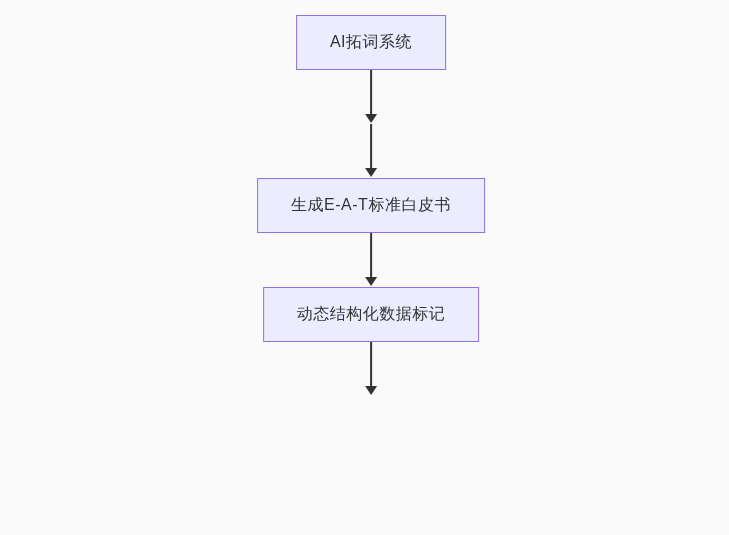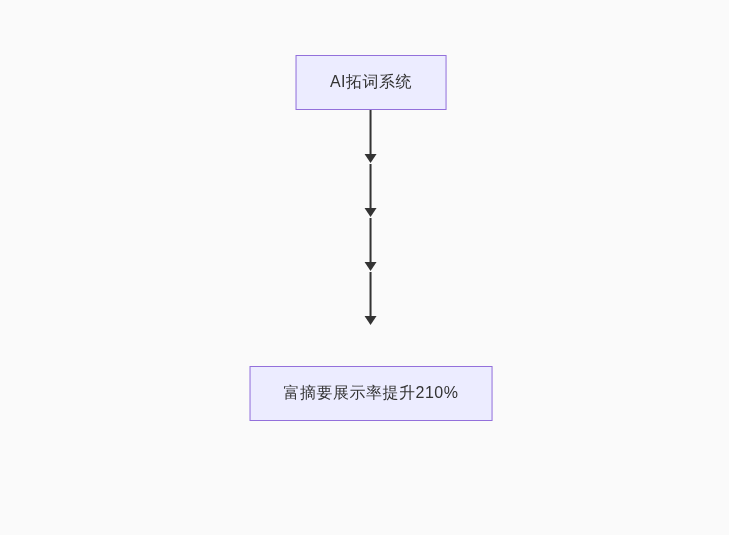--- a/index.html
+++ b/index.html
@@ -30,21 +30,20 @@
   .flow-node {
     box-sizing: border-box;
     height: 55px;
     padding: 16px 33px;
     background: #ECECFF;
     border: 1px solid #9370DB;
     display: flex;
     align-items: center;
     justify-content: center;
     white-space: nowrap;
-    margin-top: 40px;
   }
   .flow-node-label {
     font-size: 16px;
     color: #333333;
     letter-spacing: 0.5px;
   }
   .flow-edge {
     height: 54px;
     display: flex;
     flex-direction: column;
@@ -79,30 +78,33 @@
       <div class="edge-shaft"></div>
       <div class="edge-arrowhead"></div>
     </div>
 
 
     <div class="flow-edge">
       <div class="edge-shaft"></div>
       <div class="edge-arrowhead"></div>
     </div>
 
+    <div class="flow-node">
+      <span class="flow-node-label">生成E-A-T标准白皮书</span>
+    </div>
+
+    <div class="flow-edge">
+      <div class="edge-shaft"></div>
+      <div class="edge-arrowhead"></div>
+    </div>
+
+    <div class="flow-node">
+      <span class="flow-node-label">动态结构化数据标记</span>
+    </div>
 
     <div class="flow-edge">
       <div class="edge-shaft"></div>
       <div class="edge-arrowhead"></div>
     </div>
 
 
-    <div class="flow-edge">
-      <div class="edge-shaft"></div>
-      <div class="edge-arrowhead"></div>
-    </div>
-
-    <div class="flow-node">
-      <span class="flow-node-label">富摘要展示率提升210%</span>
-    </div>
-
   </div>
 </div>
 
 </body></html>

